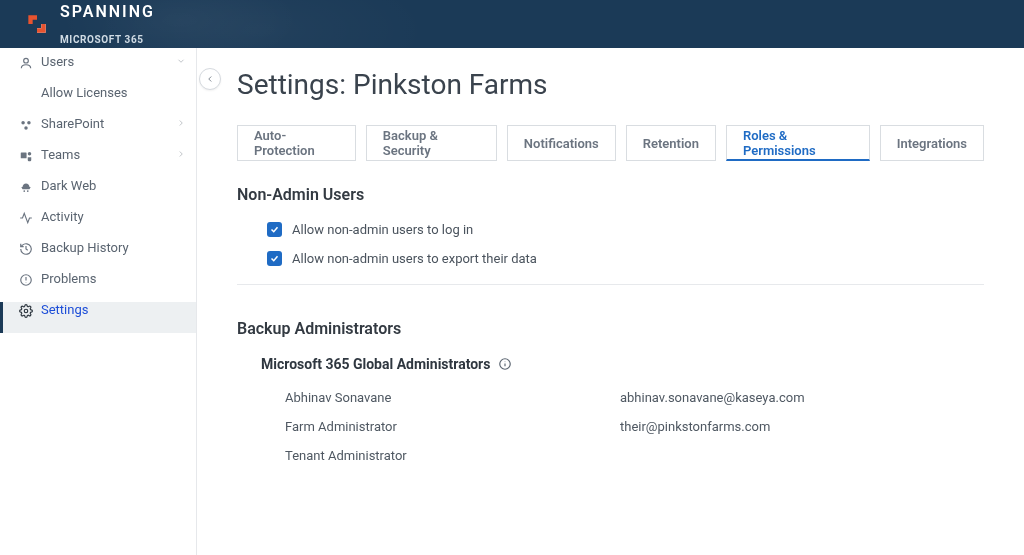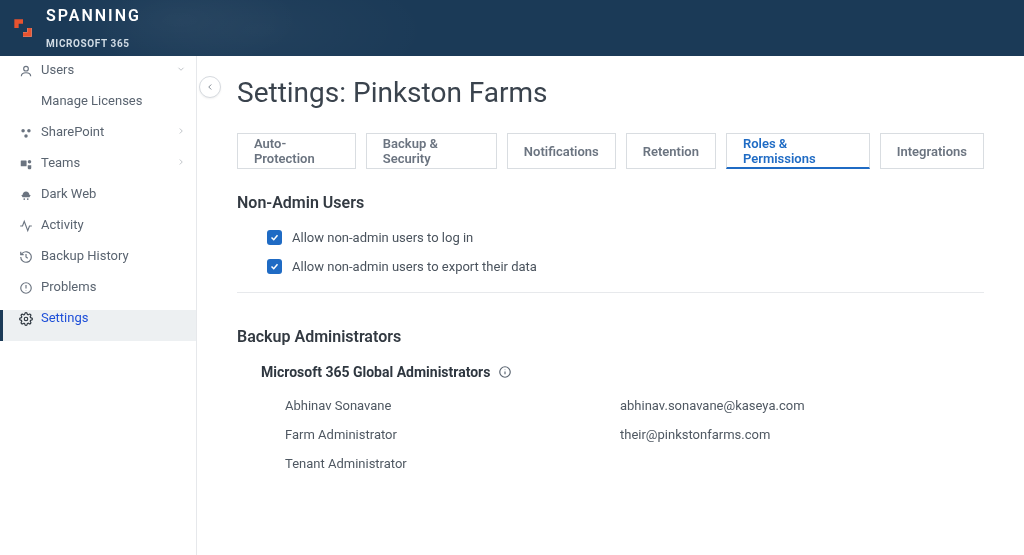--- a/index.html
+++ b/index.html
@@ -1,28 +1,28 @@
 <!DOCTYPE html>
 <html><head>
 <meta charset="utf-8">
 <style>
   * { box-sizing: border-box; margin: 0; padding: 0; }
   html, body { height: 100%; font-family: -apple-system, BlinkMacSystemFont, "Segoe UI", Roboto, Arial, sans-serif; }
   body { width: 1024px; height: 555px; overflow: hidden; background: #fff; }
 
   
   .topbar {
-    height: 56px;
+    height: 48px;
     background: #1b3a57;
     background-image:
       radial-gradient(ellipse 200px 80px at 180px 20px, rgba(255,255,255,0.04), transparent 60%),
       radial-gradient(ellipse 260px 100px at 260px 30px, rgba(255,255,255,0.03), transparent 65%);
     display: flex;
     align-items: center;
-    padding-left: 10px;
+    padding-left: 24px;
     color: #fff;
   }
   .logo-mark {
     width: 26px; height: 26px;
     display: flex; align-items: center; justify-content: center;
     margin-right: 10px;
   }
   .logo-text { display: flex; flex-direction: column; line-height: 1; }
   .logo-text .brand { font-size: 16px; font-weight: 600; letter-spacing: 2px; }
   .logo-text .sub   { font-size: 10px; font-weight: 700; letter-spacing: 0.6px; color: #d0dbe4; margin-top: 15px; }
@@ -165,21 +165,21 @@
       </span>
       <span>Users</span>
       <span class="chev">
         <svg width="10" height="10" viewBox="0 0 24 24" fill="none" stroke="currentColor" stroke-width="2">
             <polyline points="6 9 12 15 18 9"></polyline>
           </svg>
       </span>
     </div>
 
     <div class="side-item child">
-      <span>Manage Licenses</span>
+      <span>Allow Licenses</span>
     </div>
 
     <div class="side-item">
       <span class="icon-slot">
         <svg width="14" height="14" viewBox="0 0 24 24" fill="currentColor">
             <circle cx="7" cy="8" r="3"></circle>
             <circle cx="17" cy="8" r="3"></circle>
             <circle cx="12" cy="17" r="3"></circle>
           </svg>
       </span>

